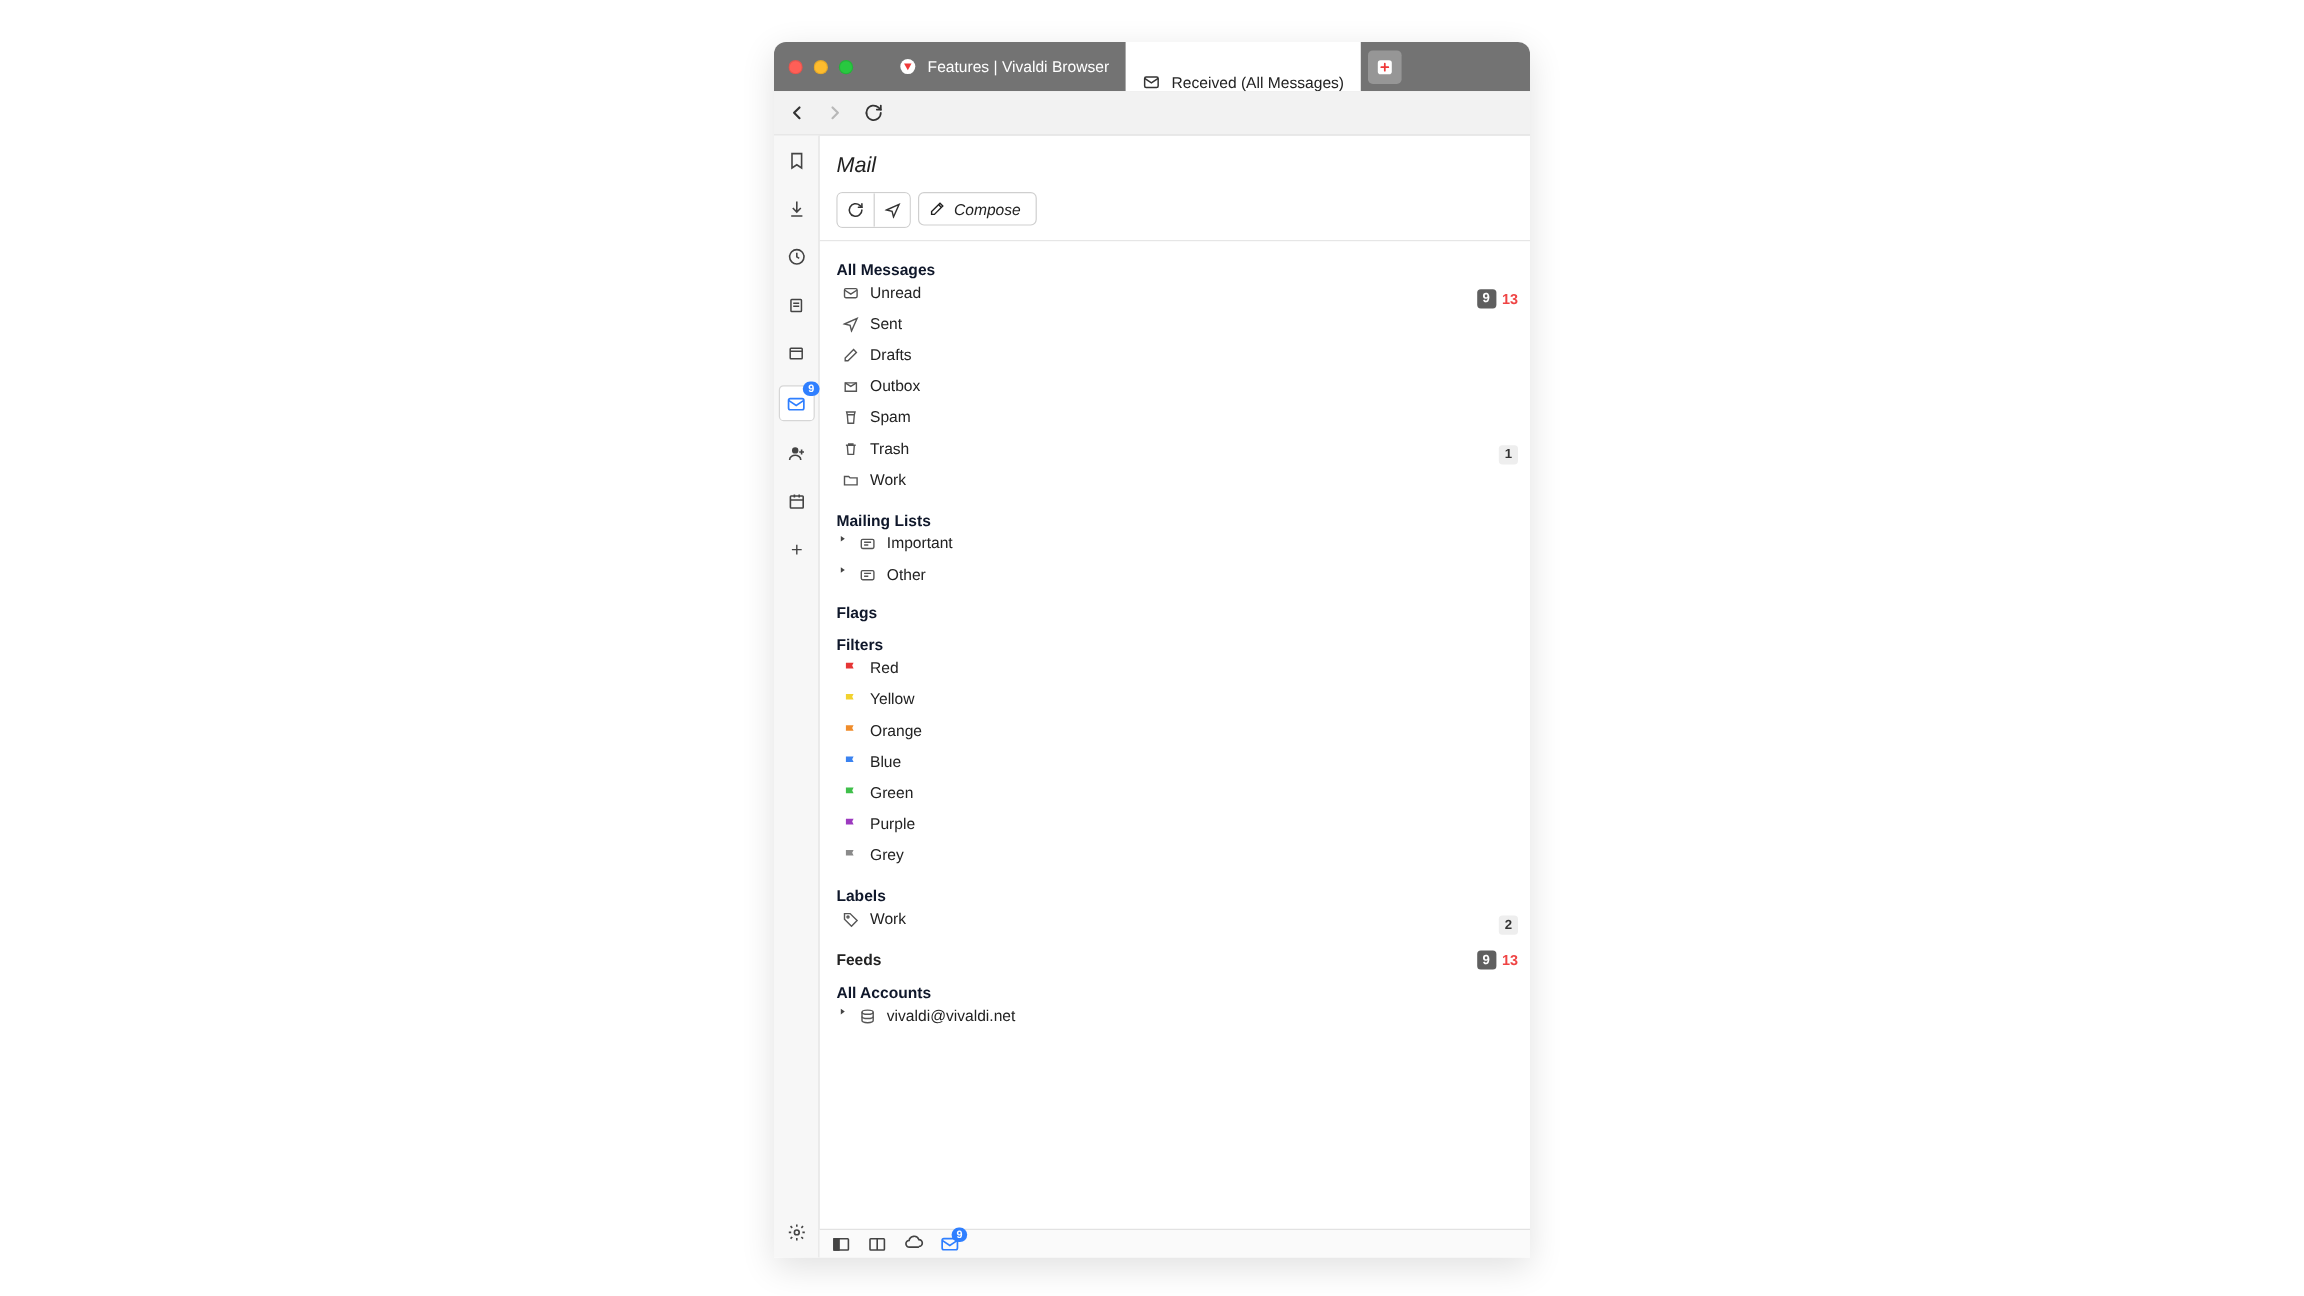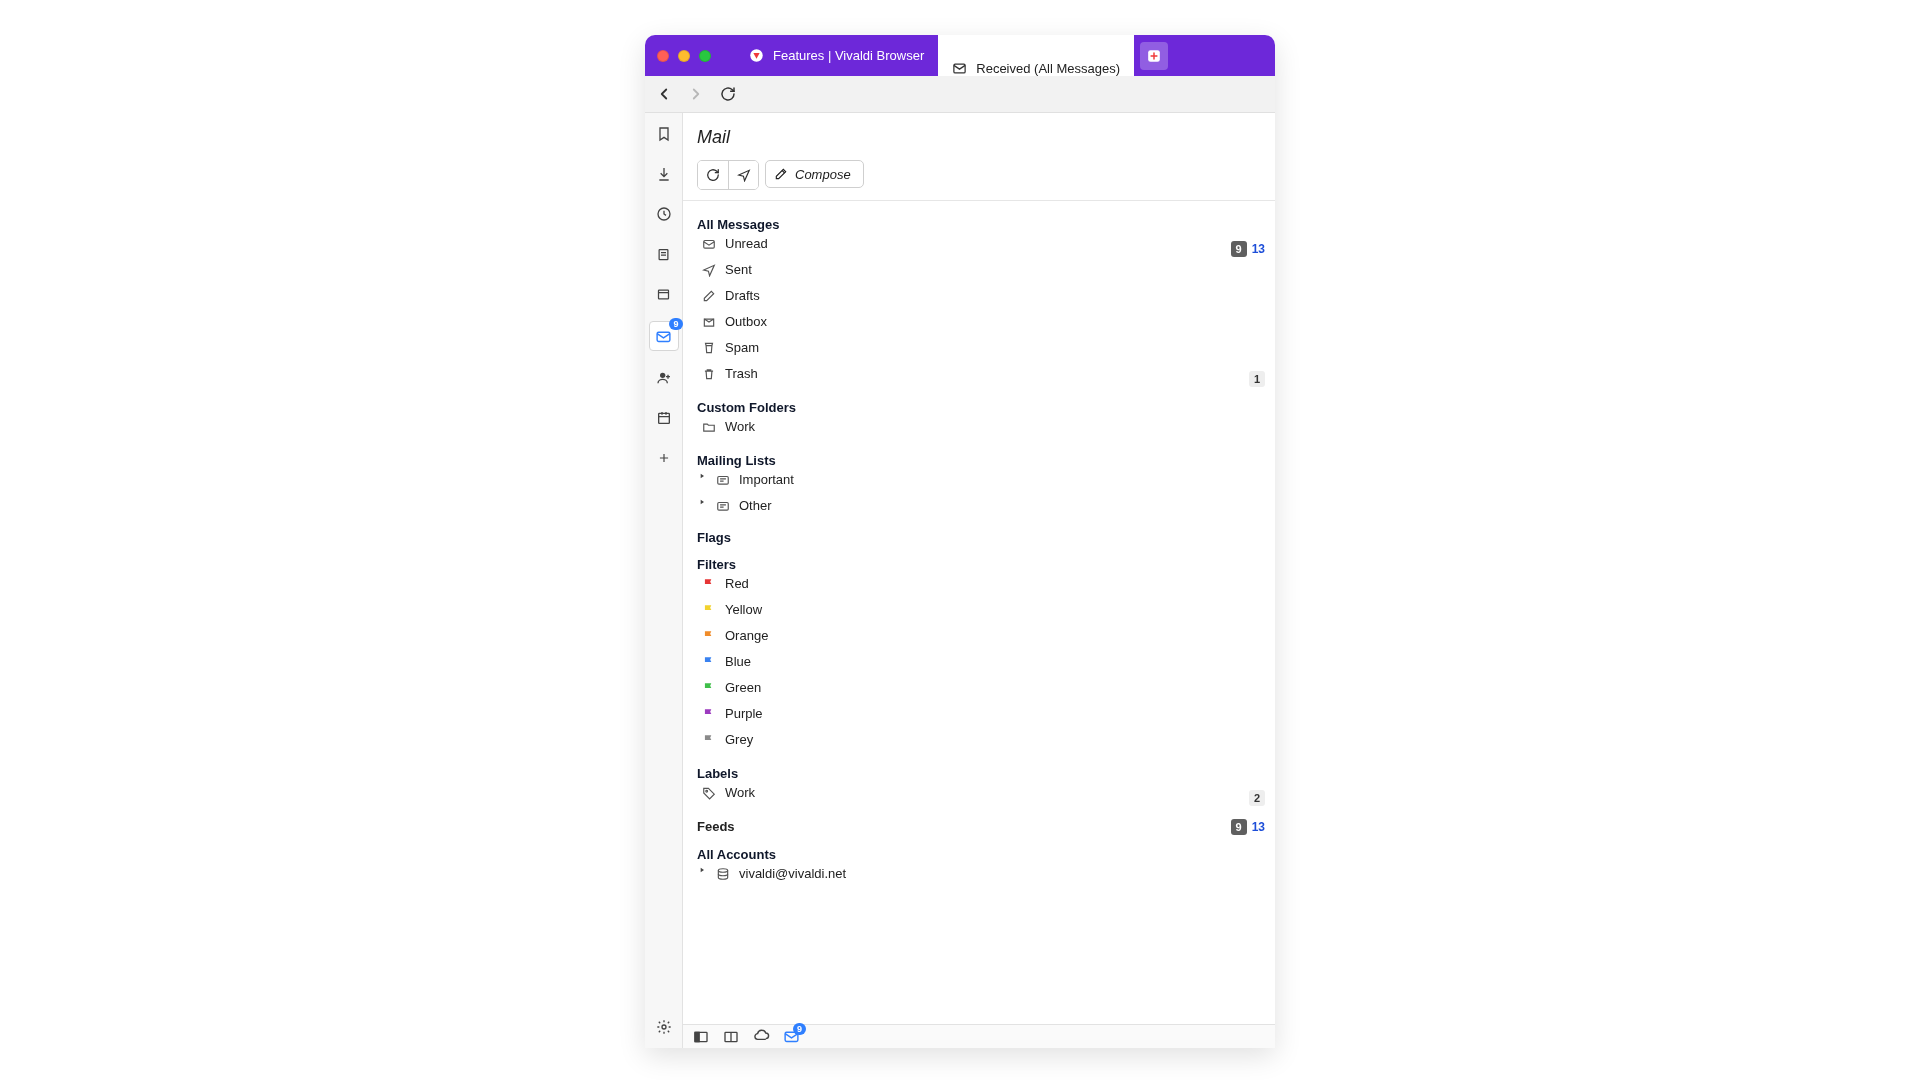--- a/index.html
+++ b/index.html
@@ -18,21 +18,21 @@
     height: 1013px;
     background: #ffffff;
     border-radius: 10px 10px 0 0;
     box-shadow: 0 8px 28px rgba(0,0,0,0.12);
     overflow: hidden;
     display: flex;
     flex-direction: column;
   }
   .tab-bar {
     height: 41px;
-    background: #6d28d9;
+    background: #737373;
     display: flex;
     align-items: center;
     padding-left: 12px;
   }
   .traffic-lights {
     display: flex;
     gap: 9px;
     margin-right: 24px;
   }
   .tl {
@@ -231,21 +231,21 @@
   .count-badge-light {
     background: #eeeeee;
     color: #333;
     border-radius: 3px;
     padding: 0 5px;
     font-weight: 600;
     font-size: 11px;
     line-height: 16px;
   }
   .count-plain {
-    color: #1d4ed8;
+    color: #ef4444;
     font-weight: 600;
     font-size: 12px;
   }
   .flag-icon {
     width: 14px; height: 14px;
   }
   .status-bar {
     height: 24px;
     border-top: 1px solid #e2e2e2;
     background: #fafafa;
@@ -475,21 +475,20 @@
               <svg width="14" height="14" viewBox="0 0 24 24" fill="none" stroke="currentColor" stroke-width="2">
                 <path d="M5 7h14M9 7V5h6v2M7 7l1 13h8l1-13"></path>
               </svg>
             </span>
           <span class="label">Trash</span>
           <span class="counts">
             <span class="count-badge-light">1</span>
           </span>
         </div>
 
-        <div class="section-title">Custom Folders</div>
         <div class="row">
           <span class="icon inset">
               <svg width="14" height="14" viewBox="0 0 24 24" fill="none" stroke="currentColor" stroke-width="2">
                 <path d="M3 7h6l2 2h10v10H3z"></path>
               </svg>
             </span>
           <span class="label">Work</span>
         </div>
 
         <div class="section-title">Mailing Lists</div>

